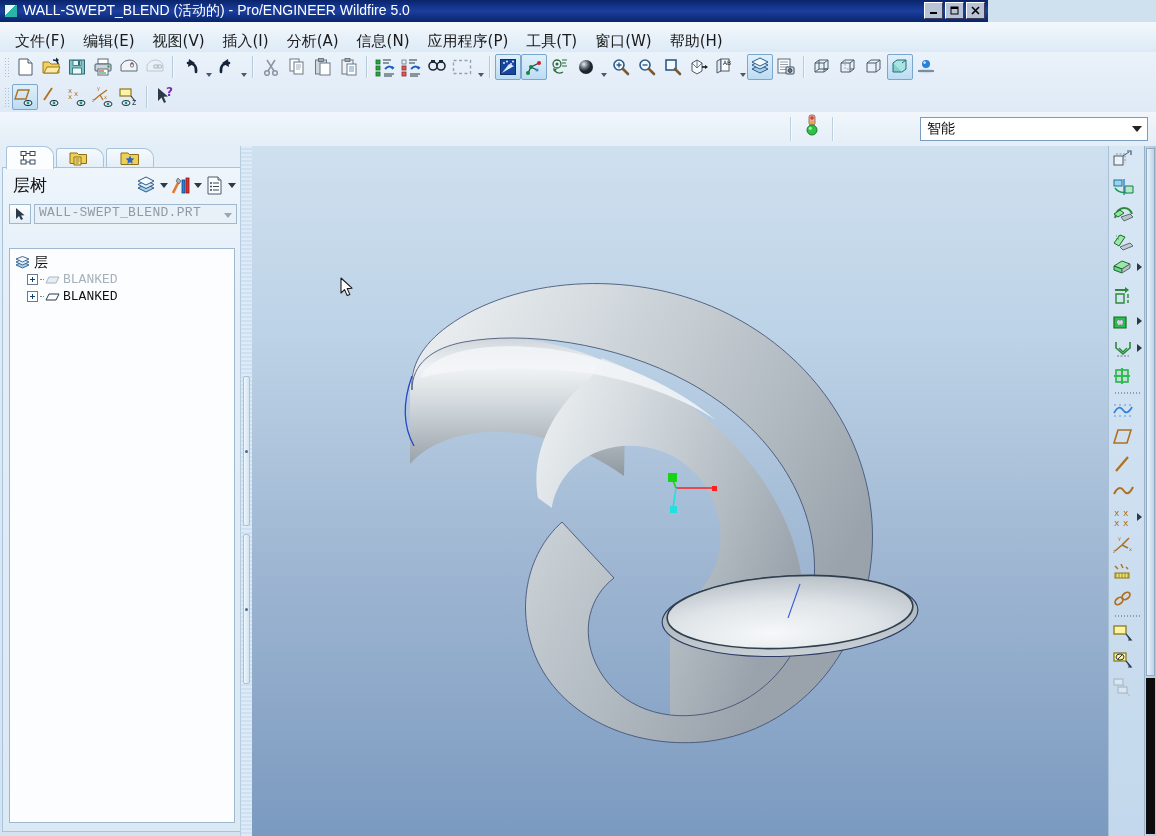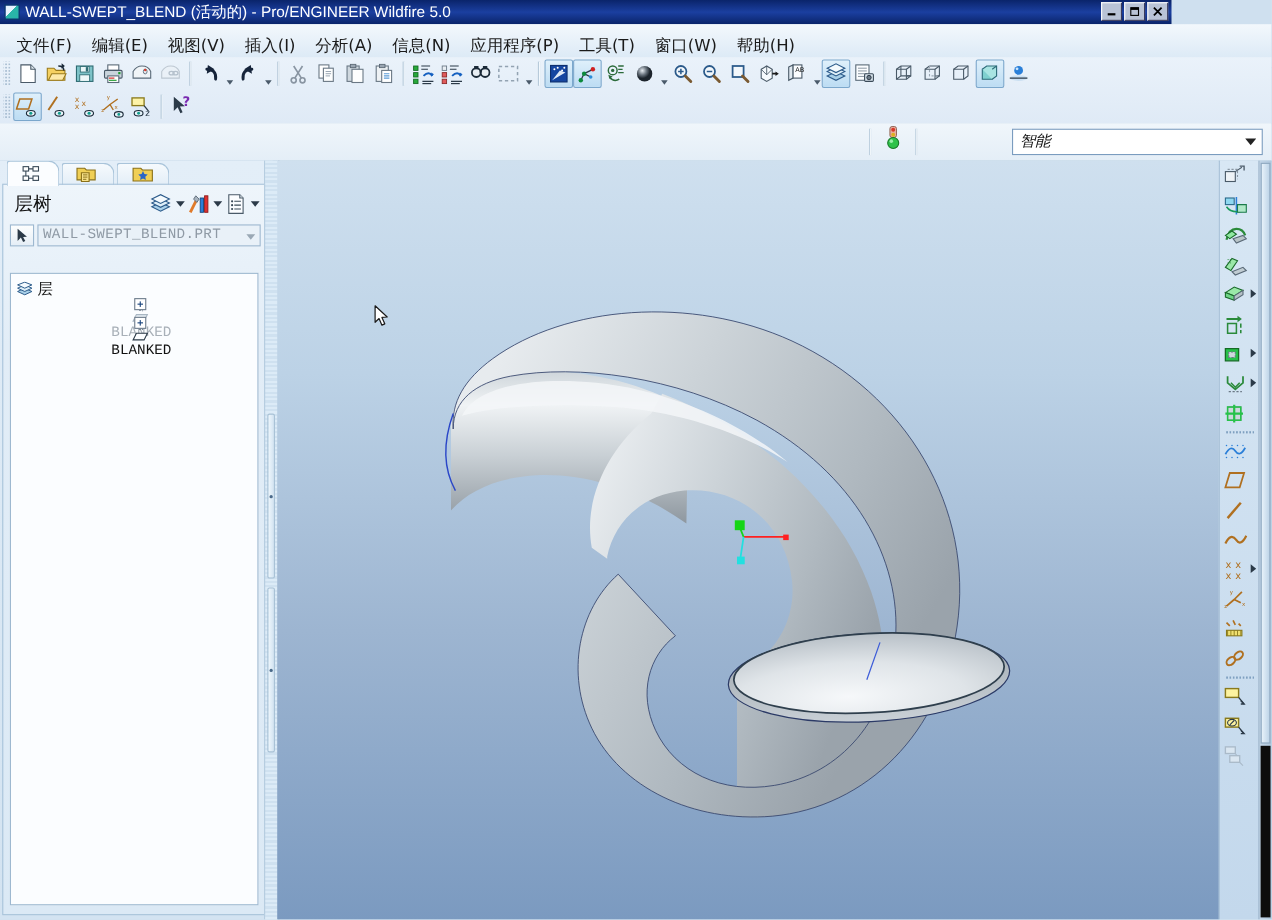--- a/index.html
+++ b/index.html
@@ -6,21 +6,21 @@
   body{
     width:1156px;height:836px;overflow:hidden;
     font-family:"Liberation Sans", sans-serif;
     background:#d4e3f0;
     -webkit-font-smoothing:none;
   }
   #app{position:relative;width:1156px;height:836px;background:#cfe0ef;}
 
   
   .titlebar{
-    position:absolute;left:0;top:0;width:1065px;height:22px;
+    position:absolute;left:0;top:0;width:988px;height:22px;
     background:linear-gradient(to bottom,#0a246a 0%,#1b3fa0 50%,#0a246a 100%);
     display:flex;align-items:center;
   }
   .tb-icon{width:14px;height:14px;margin-left:4px;margin-right:5px;
     background:linear-gradient(135deg,#e8f4ff 0 45%,#29b6a8 45% 100%);
     border:1px solid #0a3a6a;box-sizing:border-box;flex:0 0 auto;}
   .tb-title{color:#ffffff;font-size:14px;font-family:"Liberation Sans",sans-serif;
     white-space:nowrap;letter-spacing:0px;}
   .tb-btns{position:absolute;right:3px;top:2px;display:flex;gap:2px;}
   .tb-btn{width:19px;height:17px;background:#b9c3d6;border:1px solid #fff;
@@ -58,21 +58,21 @@
     border-right:1px solid #f2f8fd;}
   .arw{width:9px;height:24px;display:flex;align-items:flex-end;justify-content:center;
     padding-bottom:5px;flex:0 0 auto;}
   .arw i{display:block;width:0;height:0;border-left:3.5px solid transparent;
     border-right:3.5px solid transparent;border-top:4px solid #4a5a6a;}
 
   
   .filterbar{
     position:absolute;left:0;top:112px;width:1156px;height:34px;
     background:linear-gradient(to bottom,#f0f6fb 0%,#e4eef7 100%);
-    border-bottom:1px solid #b9cfe2;display:flex;align-items:center;font-style:italic;
+    border-bottom:1px solid #b9cfe2;display:flex;align-items:center;
   }
   .fb-sep{width:1px;height:24px;background:#bed0df;border-right:1px solid #f6fafd;}
   .combo{
     position:absolute;right:8px;top:5px;width:228px;height:24px;
     background:#ffffff;border:1px solid #7a9cbf;box-sizing:border-box;
     display:flex;align-items:center;padding-left:6px;font-size:14px;color:#111;
     font-family:"DejaVu Sans","Liberation Sans",sans-serif;
   }
   .combo .cb-arrow{position:absolute;right:5px;top:8px;width:0;height:0;
     border-left:5px solid transparent;border-right:5px solid transparent;border-top:6px solid #222;}
@@ -104,21 +104,21 @@
     display:flex;padding-left:4px;position:relative;}
   .obj-combo span{font-size:13px;color:#8f9aa5;font-family:"Liberation Mono","DejaVu Sans Mono",monospace;
     letter-spacing:.3px;}
   .obj-combo i{position:absolute;right:4px;top:8px;width:0;height:0;
     border-left:4px solid transparent;border-right:4px solid transparent;border-top:5px solid #9aa8b5;}
   .tree{position:absolute;left:6px;top:80px;right:6px;bottom:8px;background:#fbfdff;
     border:1px solid #9db8d0;box-sizing:border-box;padding:5px 4px;overflow:hidden;}
   .tnode{display:flex;align-items:center;height:17px;font-size:13px;
     font-family:"Liberation Mono","DejaVu Sans Mono",monospace;color:#111;white-space:nowrap;}
   .tnode.root{font-family:"DejaVu Sans","Liberation Sans",sans-serif;font-size:14px;padding-left:1px;}
-  .tnode.child{padding-left:13px;flex-direction:column;}
+  .tnode.child{padding-left:13px;}
   .tnode.dim{color:#a8b0b8;}
   .plusbox{width:9px;height:9px;border:1px solid #6b7b8b;background:#fff;
     display:flex;align-items:center;justify-content:center;margin-right:2px;flex:0 0 auto;position:relative;}
   .plusbox:before{content:"";position:absolute;width:5px;height:1px;background:#14407a;}
   .plusbox:after{content:"";position:absolute;width:1px;height:5px;background:#14407a;}
   .dots{width:4px;border-top:1px dotted #7b8794;height:1px;margin-right:1px;flex:0 0 auto;}
   .layicon{margin-right:3px;flex:0 0 auto;display:flex;align-items:center;}
 
   
   .splitter{position:absolute;left:240px;top:146px;width:12px;height:690px;

